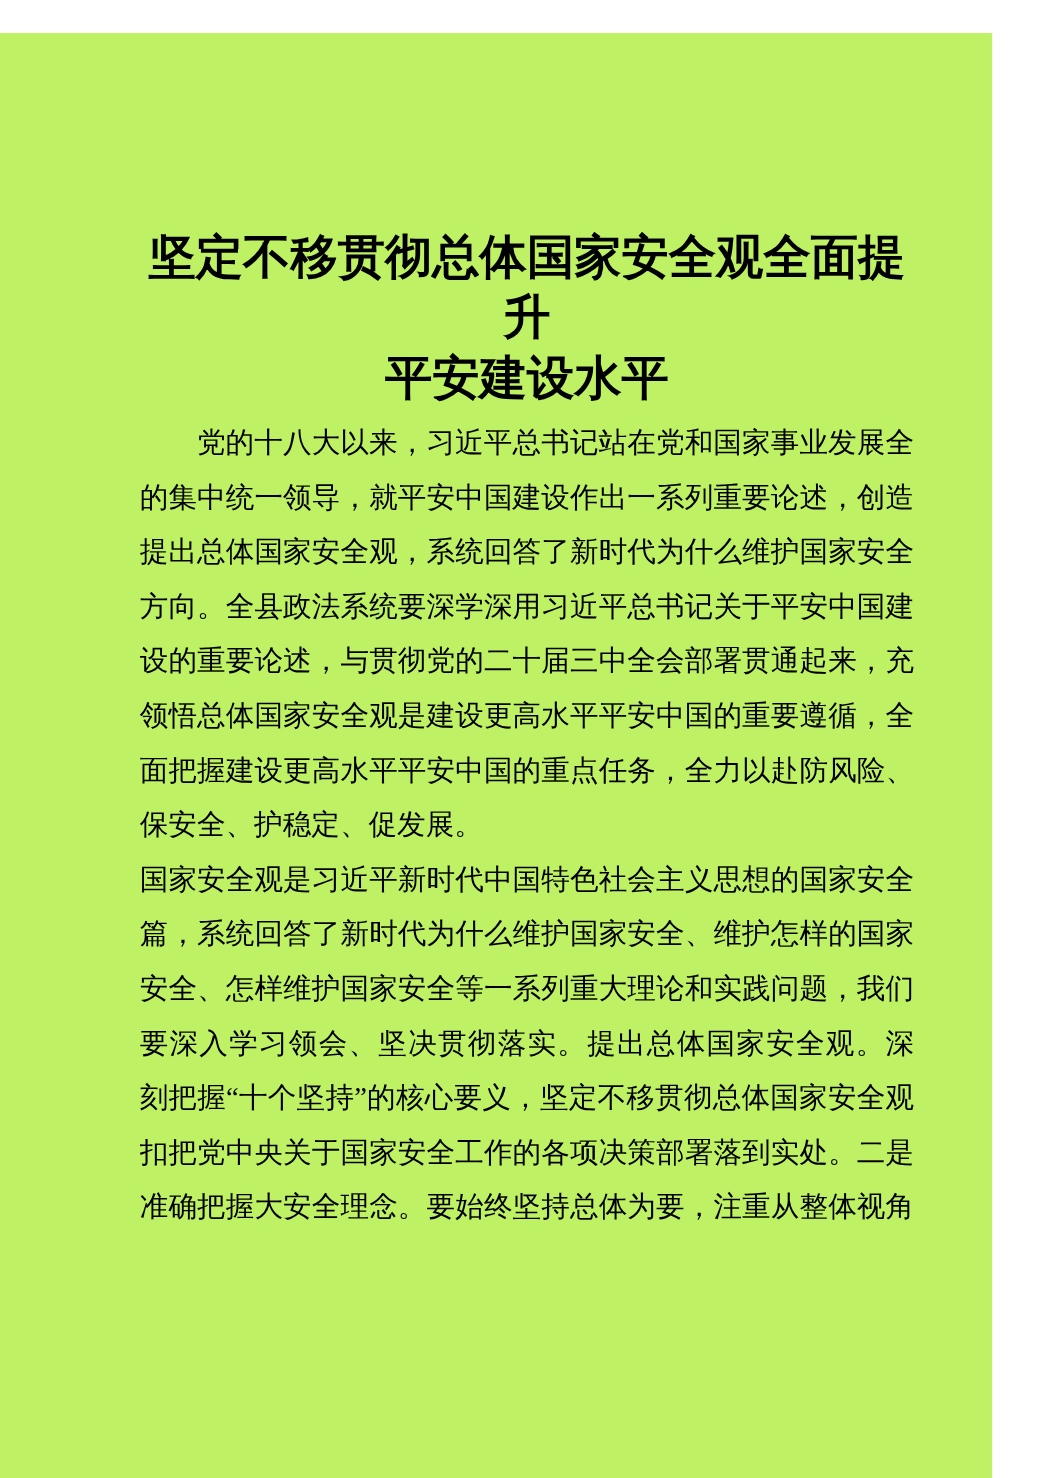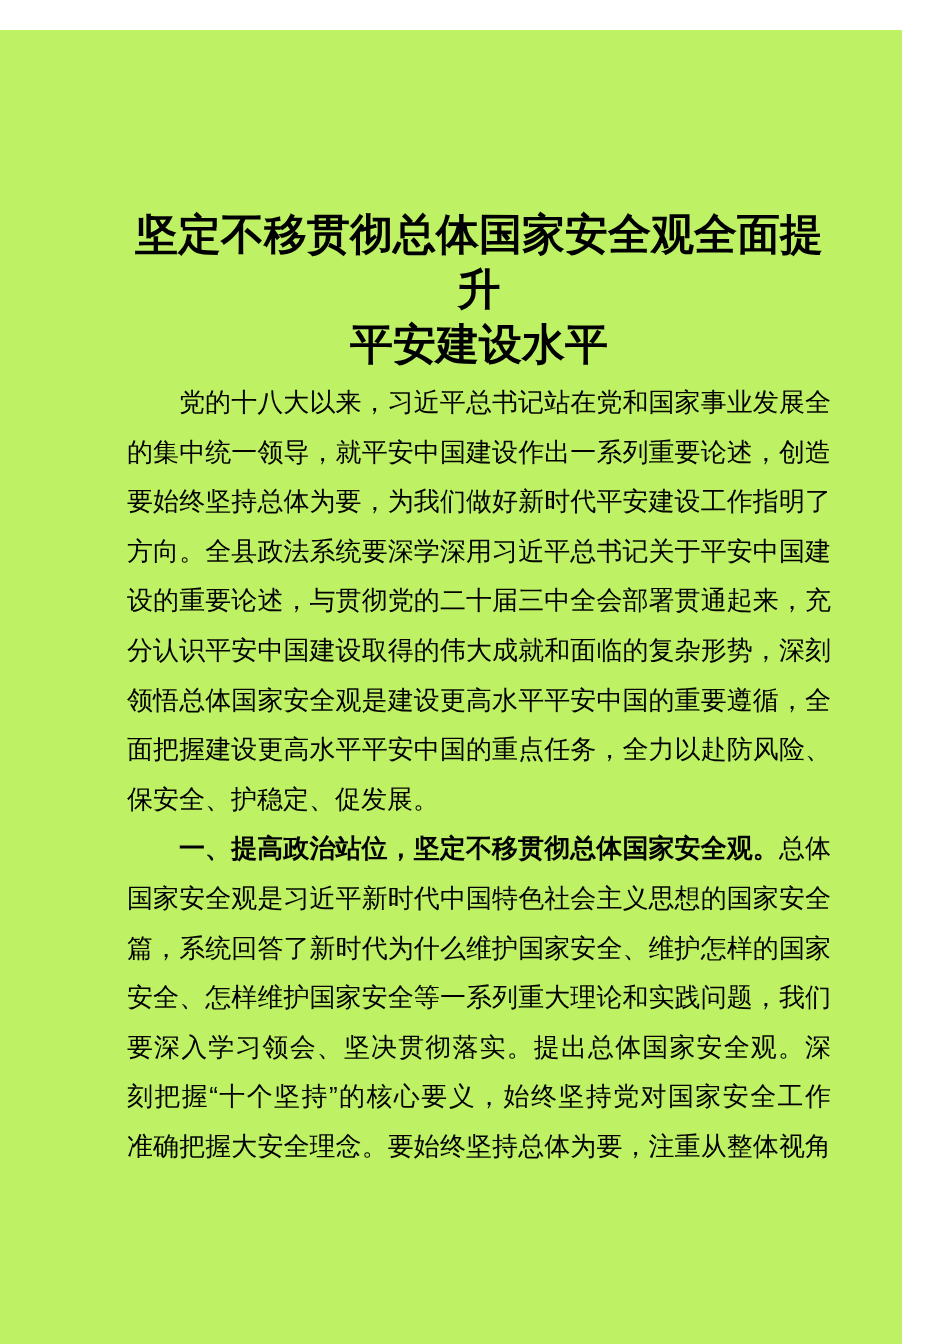--- a/index.html
+++ b/index.html
@@ -36,20 +36,21 @@
     font-size: 26px;
     color: #000000;
   }
   .line {
     height: 49.6px;
     line-height: 49.6px;
     overflow: hidden;
     text-align: justify;
     text-align-last: justify;
     text-justify: inter-character;
+    font-family: Liberation Serif, serif;
   }
   .indent {
     text-indent: 52px;
   }
   .para-last {
     text-align-last: left;
   }
   .lead-bold {
     font-weight: bold;
   }
@@ -63,34 +64,33 @@
     <div class="doc-title">
       <div>坚定不移贯彻总体国家安全观全面提升</div>
       <div>平安建设水平</div>
     </div>
 
     <div class="doc-body">
 
       <div>
         <div class="line indent">党的十八大以来，习近平总书记站在党和国家事业发展全</div>
         <div class="line">的集中统一领导，就平安中国建设作出一系列重要论述，创造性</div>
-        <div class="line">要始终坚持总体为要，为我们做好新时代平安建设工作指明了</div>
+        <div class="line">提出总体国家安全观，系统回答了新时代为什么维护国家安全</div>
         <div class="line">方向。全县政法系统要深学深用习近平总书记关于平安中国建</div>
         <div class="line">设的重要论述，与贯彻党的二十届三中全会部署贯通起来，充</div>
-        <div class="line">分认识平安中国建设取得的伟大成就和面临的复杂形势，深刻</div>
         <div class="line">领悟总体国家安全观是建设更高水平平安中国的重要遵循，全</div>
         <div class="line">面把握建设更高水平平安中国的重点任务，全力以赴防风险、</div>
         <div class="line para-last">保安全、护稳定、促发展。</div>
       </div>
 
       <div>
-        <div class="line indent"><span class="lead-bold">一、提高政治站位，坚定不移贯彻总体国家安全观。</span><span>总体</span></div>
         <div class="line">国家安全观是习近平新时代中国特色社会主义思想的国家安全</div>
         <div class="line">篇，系统回答了新时代为什么维护国家安全、维护怎样的国家</div>
         <div class="line">安全、怎样维护国家安全等一系列重大理论和实践问题，我们</div>
         <div class="line">要深入学习领会、坚决贯彻落实。提出总体国家安全观。深</div>
-        <div class="line">刻把握“十个坚持”的核心要义，始终坚持党对国家安全工作</div>
+        <div class="line">刻把握“十个坚持”的核心要义，坚定不移贯彻总体国家安全观</div>
+        <div class="line">扣把党中央关于国家安全工作的各项决策部署落到实处。二是</div>
         <div class="line">准确把握大安全理念。要始终坚持总体为要，注重从整体视角</div>
       </div>
 
     </div>
   </div>
 </div>
 
 </body></html>

